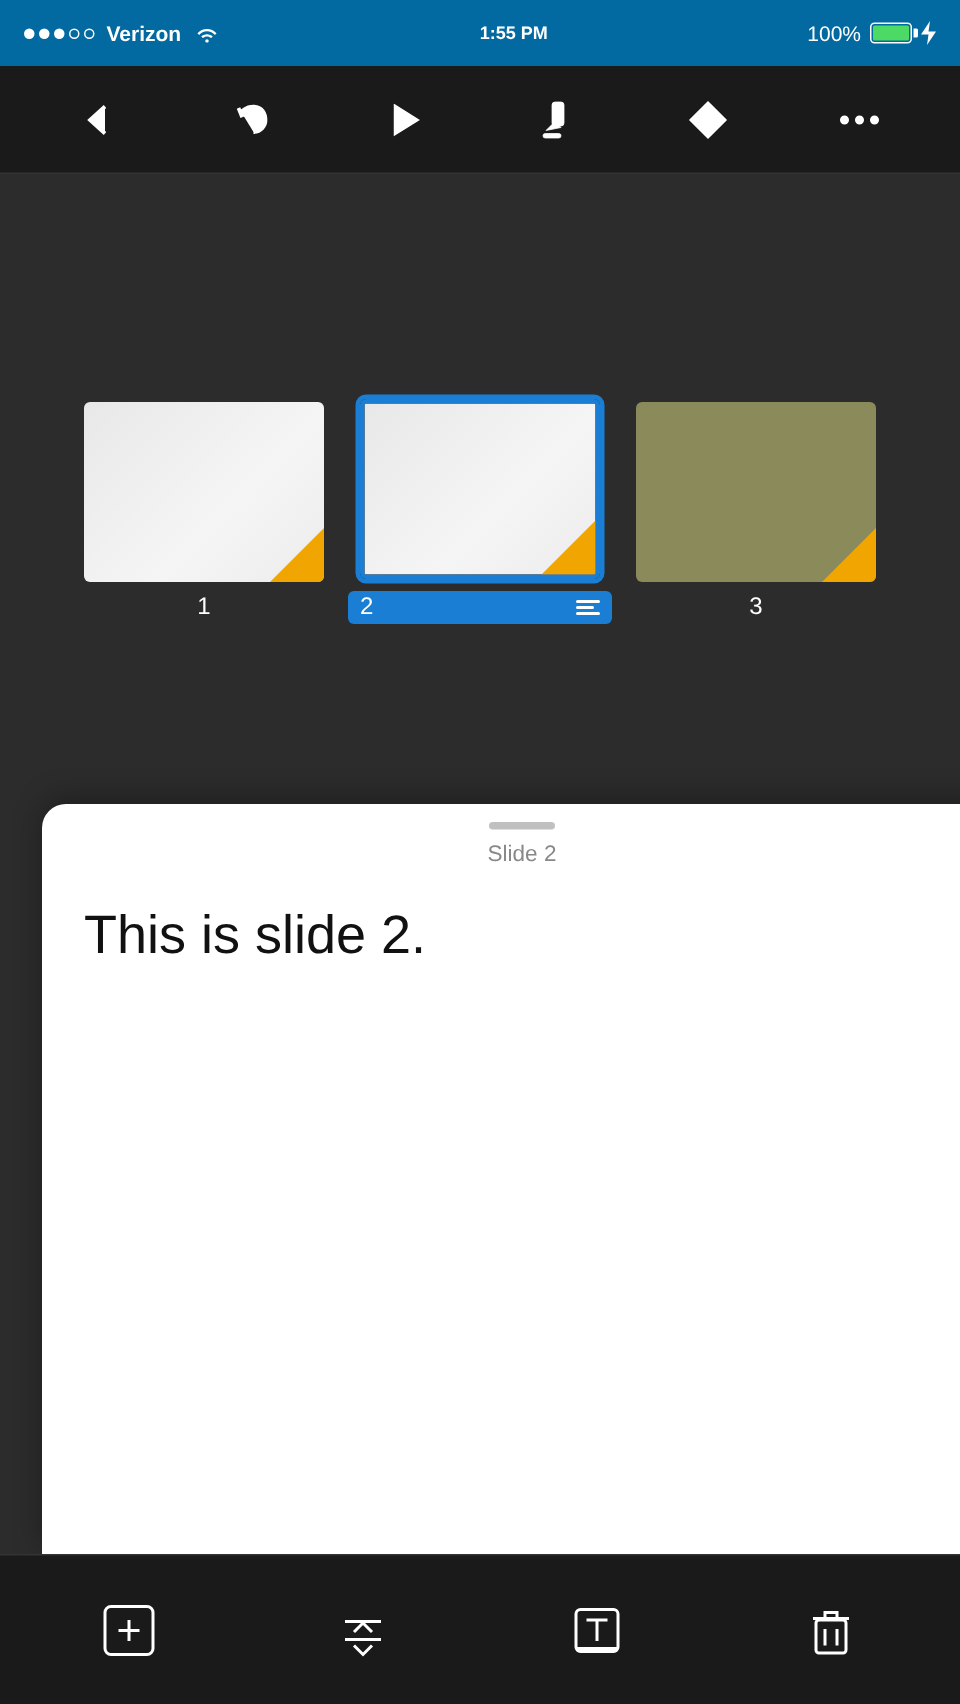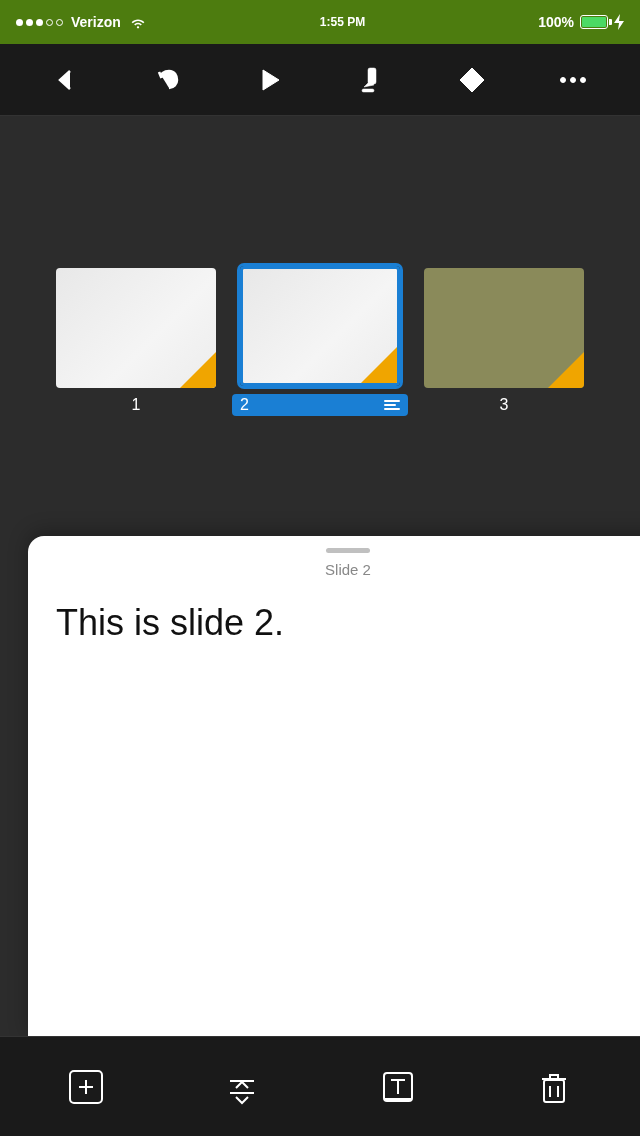--- a/index.html
+++ b/index.html
@@ -10,21 +10,21 @@
       font-family: -apple-system, 'Helvetica Neue', Arial, sans-serif;
       background: #2c2c2c;
       overflow: hidden;
       position: relative;
     }
 
     
     .status-bar {
       width: 100%;
       height: 44px;
-      background: #4d7c0f;
+      background: #0369a1;
       display: flex;
       align-items: center;
       justify-content: space-between;
       padding: 0 16px;
     }
     .status-left {
       display: flex;
       align-items: center;
       gap: 4px;
       color: white;
@@ -42,21 +42,21 @@
       color: white;
       font-size: 12px;
       font-weight: 600;
     }
     .status-right {
       display: flex;
       align-items: center;
       gap: 6px;
       color: white;
       font-size: 14px;
-      font-weight: 700;
+      font-weight: 400;
     }
     .battery-container {
       display: flex;
       align-items: center;
       gap: 3px;
     }
     .battery {
       width: 28px; height: 14px;
       border: 1.5px solid white;
       border-radius: 3px;

